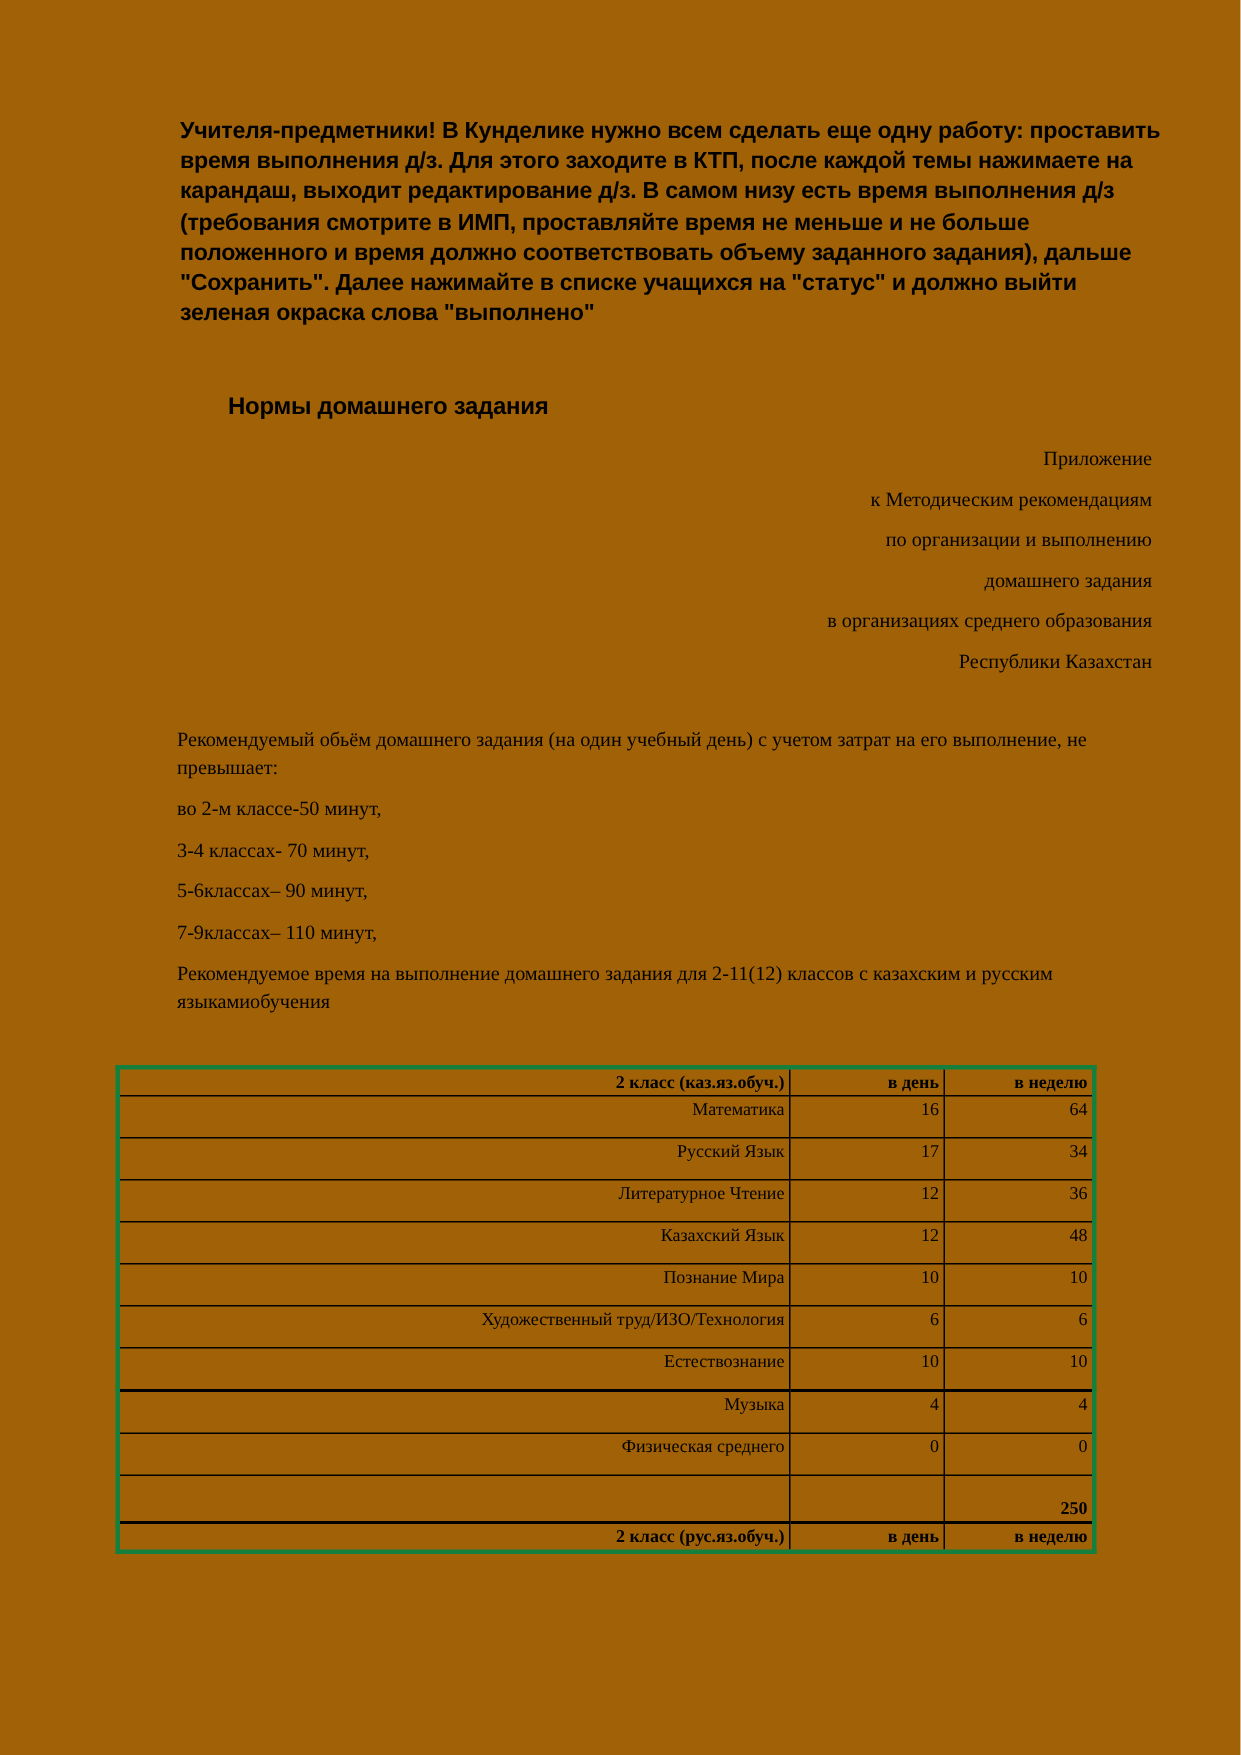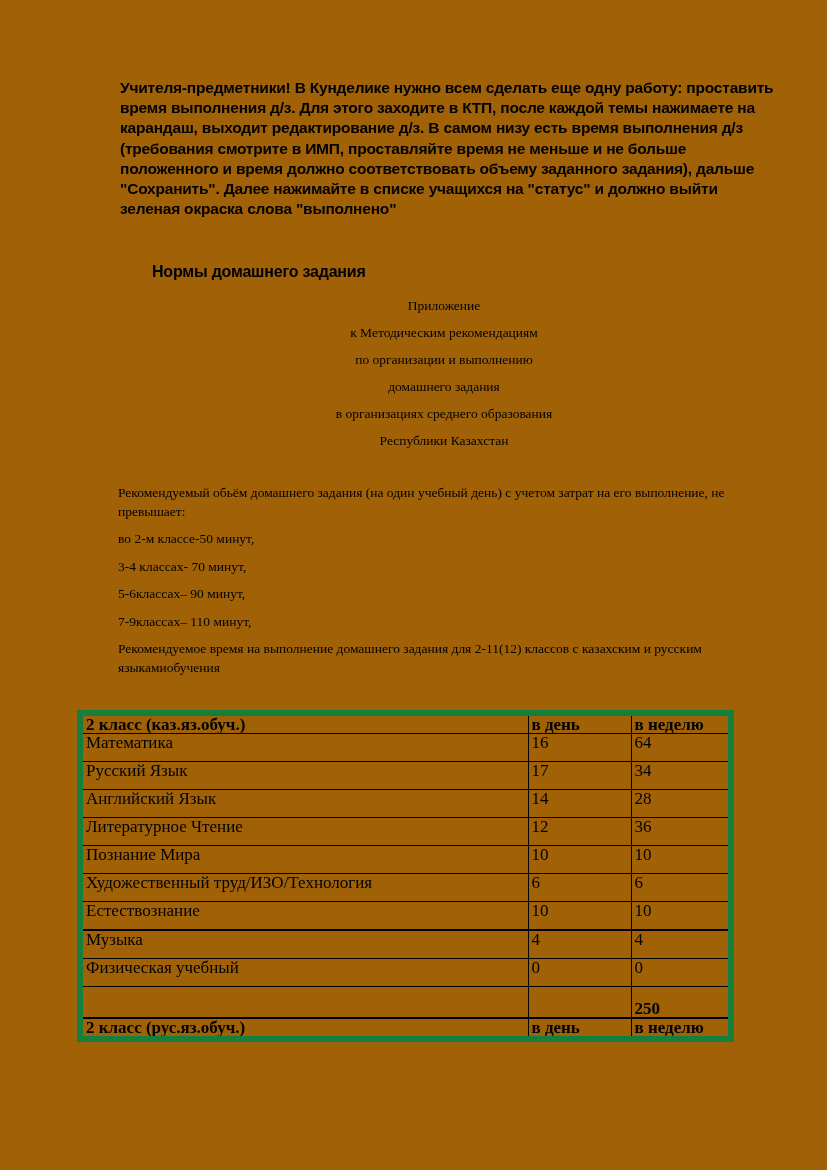--- a/index.html
+++ b/index.html
@@ -36,21 +36,21 @@
     font-weight: bold;
     font-size: 16px;
     letter-spacing: -0.2px;
     margin-left: 32px;
   }
   .annex {
     position: absolute;
     left: 120px;
     right: 59px;
     top: 292px;
-    text-align: center;
+    text-align: right;
     font-family: "Liberation Serif", serif;
     font-size: 13.5px;
     line-height: 27px;
   }
   .bodytext {
     position: absolute;
     left: 118px;
     top: 484px;
     width: 655px;
     font-family: "Liberation Serif", serif;
@@ -59,24 +59,25 @@
   }
   .bodytext p {
     margin: 0 0 9px 0;
   }
   table.hw {
     position: absolute;
     left: 77px;
     top: 710px;
     width: 651px;
     border-collapse: collapse;
-    border: 6px solid #15803d;
+    border: 3px solid #15803d;
     font-family: "Liberation Serif", serif;
-    font-size: 17px;
+    font-size: 12px;
     table-layout: fixed;
+    text-align: right;
   }
   table.hw td {
     border: 1px solid #000000;
     padding: 0 3px;
     vertical-align: top;
     overflow: hidden;
     white-space: nowrap;
     line-height: 17px;
   }
   table.hw thead td, table.hw tfoot td {
@@ -159,32 +160,32 @@
           <td>16</td>
           <td>64</td>
         </tr>
 
         <tr>
           <td>Русский Язык</td>
           <td>17</td>
           <td>34</td>
         </tr>
 
-        <tr>
-          <td>Английский Язык</td>
-          <td>14</td>
-          <td>28</td>
-        </tr>
 
         <tr>
           <td>Литературное Чтение</td>
           <td>12</td>
           <td>36</td>
         </tr>
 
+        <tr>
+          <td>Казахский Язык</td>
+          <td>12</td>
+          <td>48</td>
+        </tr>
 
         <tr>
           <td>Познание Мира</td>
           <td>10</td>
           <td>10</td>
         </tr>
 
 
         <tr>
           <td>Художественный труд/ИЗО/Технология</td>
@@ -198,21 +199,21 @@
           <td>10</td>
         </tr>
 
         <tr>
           <td>Музыка</td>
           <td>4</td>
           <td>4</td>
         </tr>
 
         <tr>
-          <td>Физическая учебный</td>
+          <td>Физическая среднего</td>
           <td>0</td>
           <td>0</td>
         </tr>
 
         <tr>
           <td></td>
           <td></td>
           <td>250</td>
         </tr>
       </tbody>

